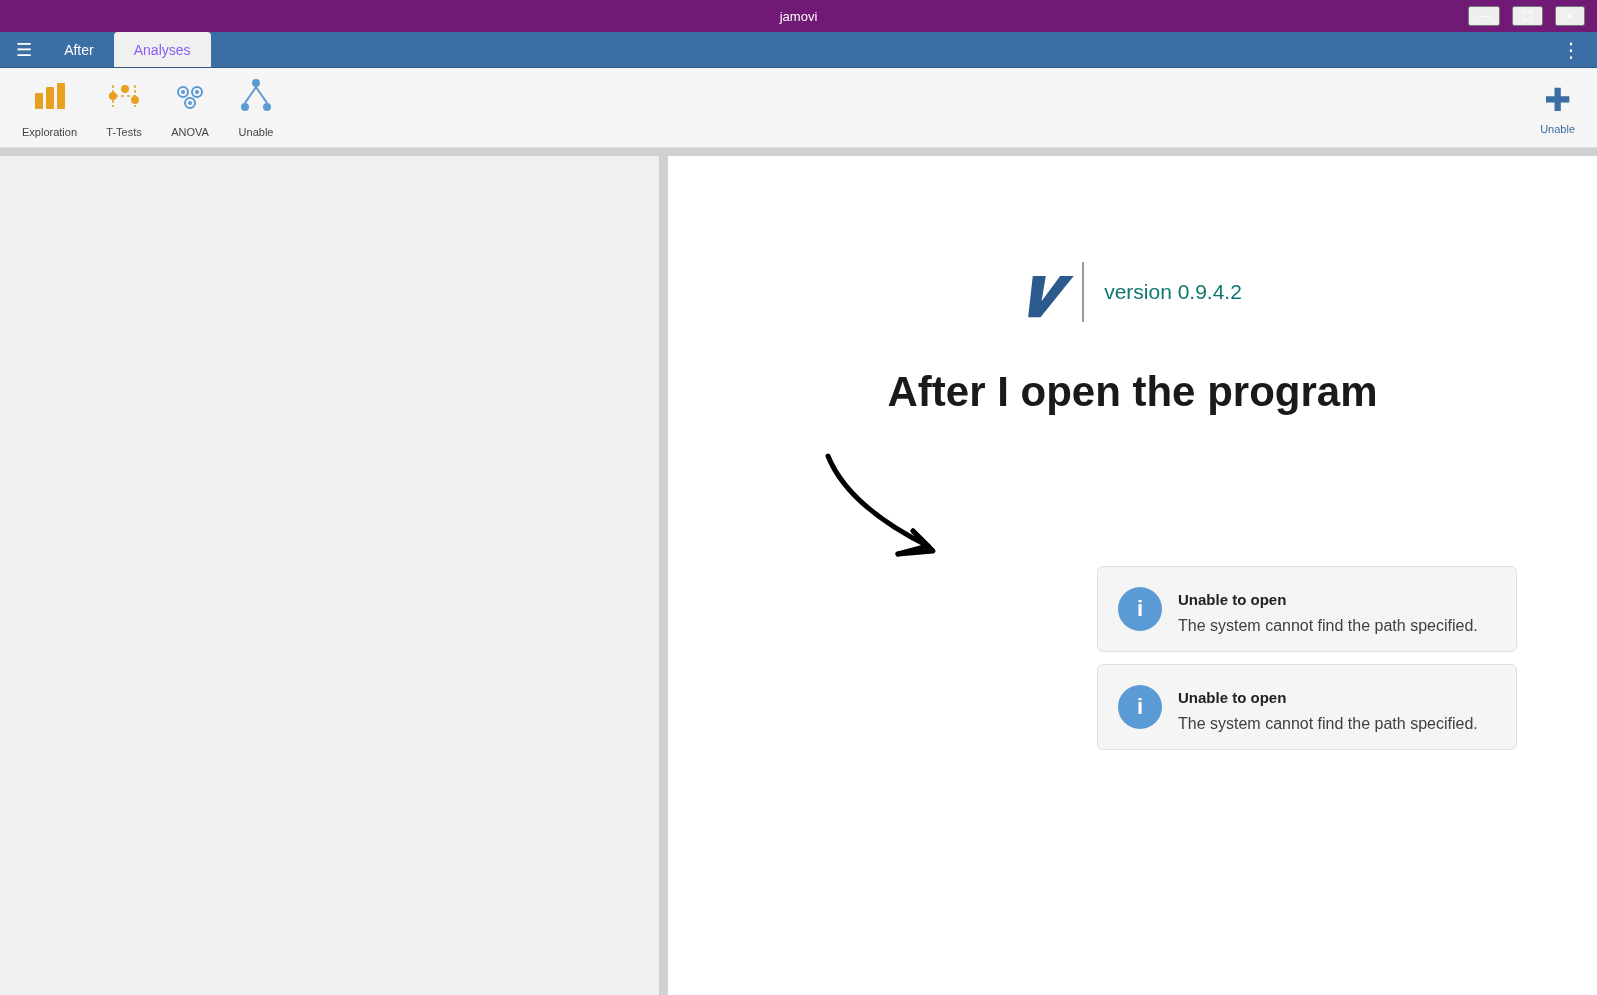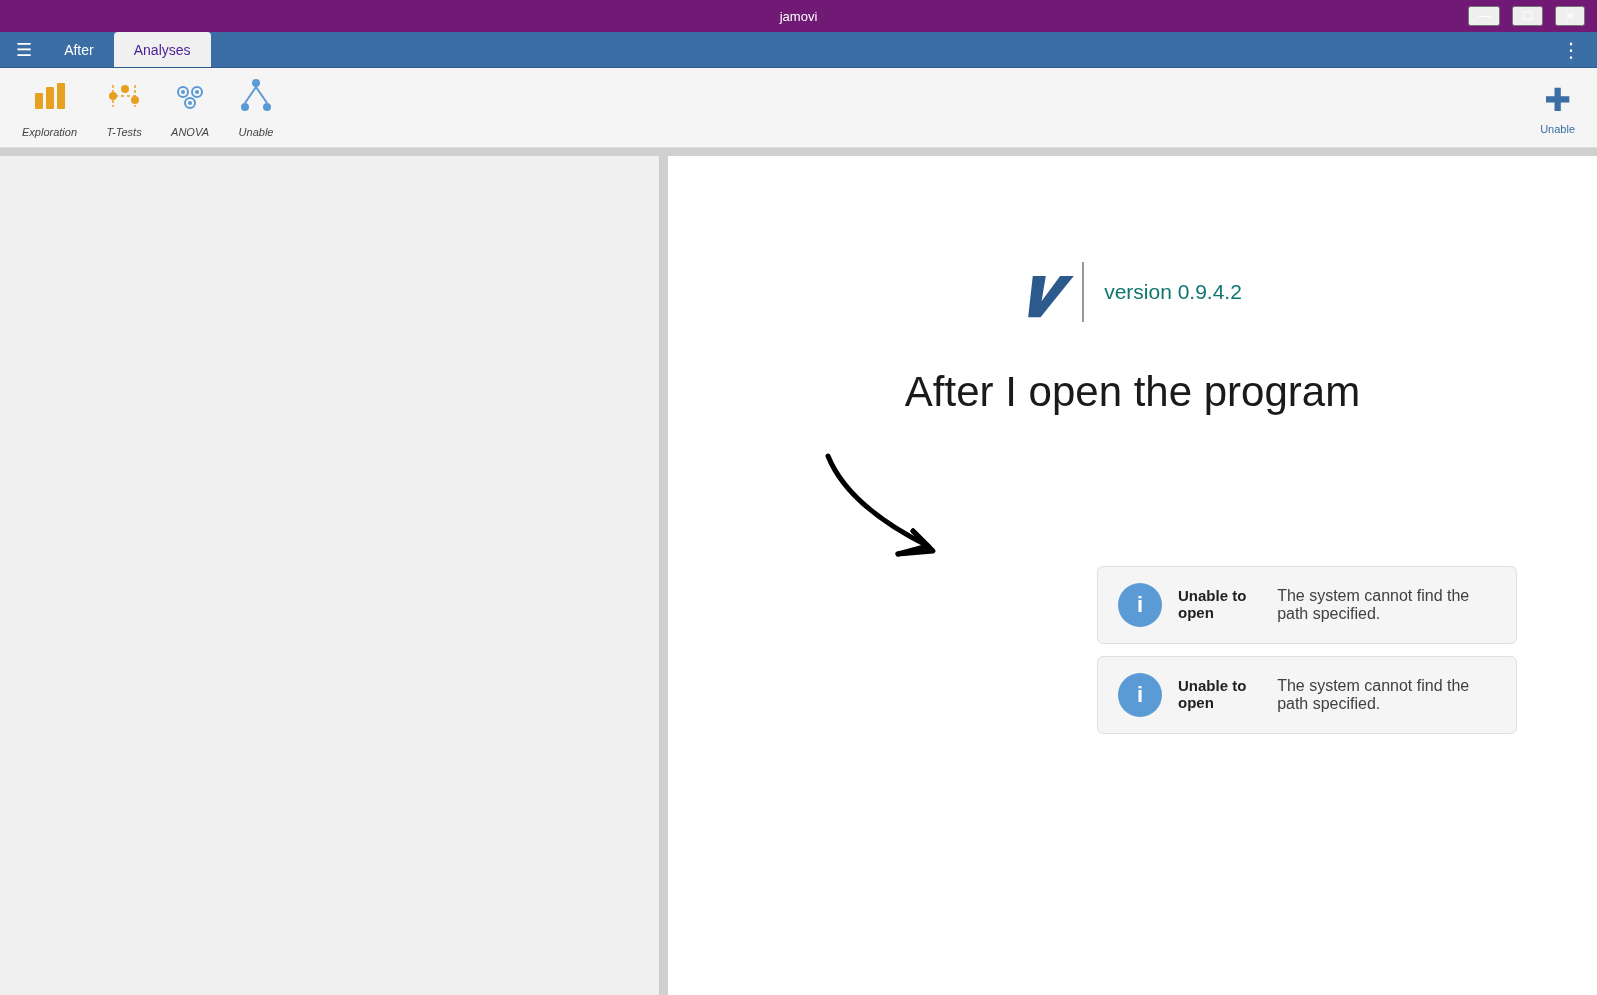--- a/index.html
+++ b/index.html
@@ -59,21 +59,21 @@
       padding: 0 20px;
       display: flex;
       align-items: center;
       color: white;
       font-size: 14px;
       cursor: pointer;
       height: 100%;
     }
     .menu-tab.active {
       background: #f0f0f0;
-      color: #4c1d95;
+      color: #8b5cf6;
       border-radius: 4px 4px 0 0;
       justify-content: center;
     }
     .menu-more {
       margin-left: auto;
       color: white;
       font-size: 20px;
       cursor: pointer;
       padding: 4px 8px;
     }
@@ -89,21 +89,20 @@
     }
     .toolbar-item {
       display: flex;
       flex-direction: column;
       align-items: center;
       justify-content: center;
       padding: 8px 14px;
       cursor: pointer;
       border-radius: 4px;
       min-width: 60px;
-      font-style: italic;
     }
     .toolbar-icon {
       font-size: 28px;
       margin-bottom: 4px;
     }
     .toolbar-label {
       font-size: 11px;
       color: #444;
       text-align: center;
     }
@@ -179,21 +178,21 @@
       margin: 0 20px;
     }
     .logo-version {
       font-size: 21px;
       color: #0f766e;
     }
 
     
     .annotation-text {
       font-size: 42px;
-      font-weight: normal;
+      font-weight: bold;
       color: #1a1a1a;
       margin-bottom: 30px;
       text-align: center;
     }
 
     
     .error-cards {
       display: flex;
       flex-direction: column;
       gap: 12px;
@@ -218,21 +217,23 @@
       display: flex;
       align-items: center;
       justify-content: center;
       flex-shrink: 0;
       color: white;
       font-size: 22px;
       font-weight: bold;
     }
     .error-text-block {
       display: flex;
-      gap: 20px;
+      flex-direction: column;
+      gap: 9px;
+      margin-top: 8px;
     }
     .error-title {
       font-size: 15px;
       font-weight: 600;
       color: #222;
     }
     .error-subtitle {
       font-size: 16px;
       color: #404040;
     }

